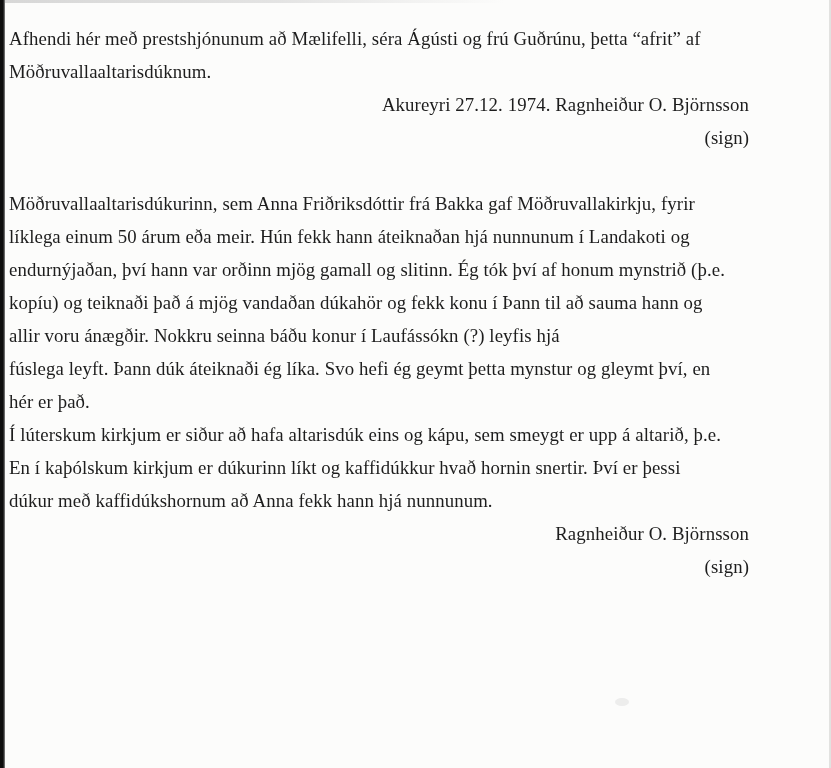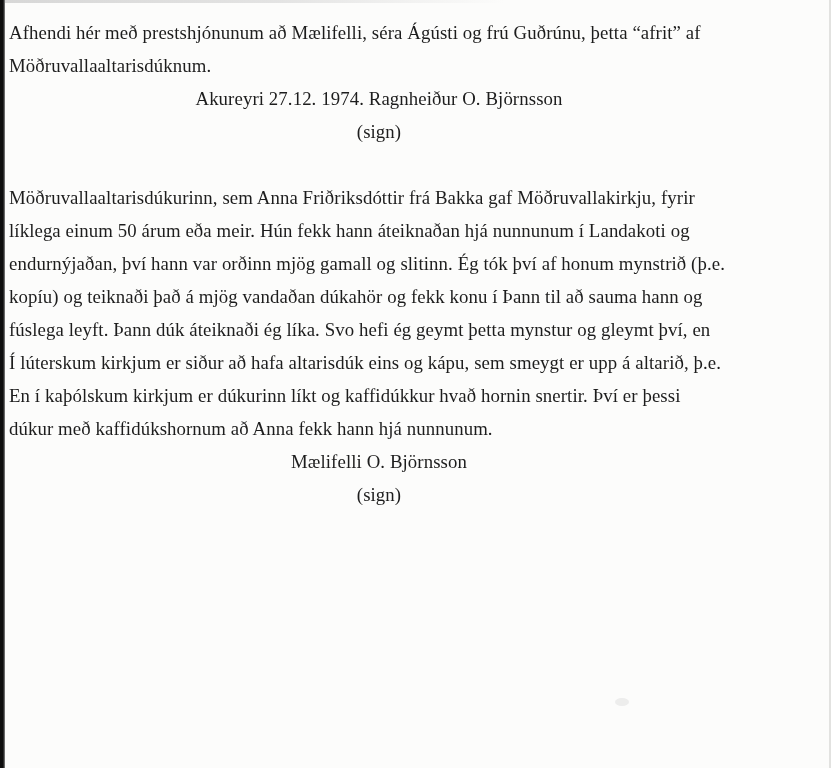--- a/index.html
+++ b/index.html
@@ -42,33 +42,33 @@
     left: 615px; top: 698px;
     width: 14px; height: 8px;
     background: #dedede;
     border-radius: 50%;
     opacity: 0.5;
   }
   .doc {
     position: absolute;
     left: 0; top: 0;
     width: 728px;
-    padding: 16px 0 0 9px;
+    padding: 22px 0 0 9px;
     box-sizing: border-box;
     font-size: 18.8px;
     line-height: 33px;
     letter-spacing: 0.1px;
   }
   .line {
     white-space: nowrap;
     overflow: hidden;
   }
   .centered-block {
     width: 740px;          
-    text-align: center;
+    text-align: right;
   }
   .spacer-line {
     height: 33px;
   }
 </style>
 </head>
 <body>
 
 <div class="scan-edge-left"></div>
 <div class="scan-edge-top"></div>
@@ -87,27 +87,29 @@
     <div class="line">(sign)</div>
   </div>
 
   <div class="spacer-line"></div>
 
   <div>
     <div class="line">Möðruvallaaltarisdúkurinn, sem Anna Friðriksdóttir frá Bakka gaf Möðruvallakirkju, fyrir</div>
     <div class="line">líklega einum 50 árum eða meir. Hún fekk hann áteiknaðan hjá nunnunum í Landakoti og</div>
     <div class="line">endurnýjaðan, því hann var orðinn mjög gamall og slitinn. Ég tók því af honum mynstrið (þ.e.</div>
     <div class="line">kopíu) og teiknaði það á mjög vandaðan dúkahör og fekk konu í Þann til að sauma hann og</div>
+    <div class="line">allir voru ánægðir. Nokkru seinna báðu konur í Laufássókn (?) leyfis hjá</div>
     <div class="line">fúslega leyft. Þann dúk áteiknaði ég líka. Svo hefi ég geymt þetta mynstur og gleymt því, en</div>
+    <div class="line">hér er það.</div>
   </div>
 
   <div>
     <div class="line">Í lúterskum kirkjum er siður að hafa altarisdúk eins og kápu, sem smeygt er upp á altarið, þ.e.</div>
     <div class="line">En í kaþólskum kirkjum er dúkurinn líkt og kaffidúkkur hvað hornin snertir. Því er þessi</div>
     <div class="line">dúkur með kaffidúkshornum að Anna fekk hann hjá nunnunum.</div>
   </div>
 
   <div class="centered-block">
-    <div class="line">Mælifelli O. Björnsson</div>
+    <div class="line">Ragnheiður O. Björnsson</div>
     <div class="line">(sign)</div>
   </div>
 
 </div>
 
 </body></html>

